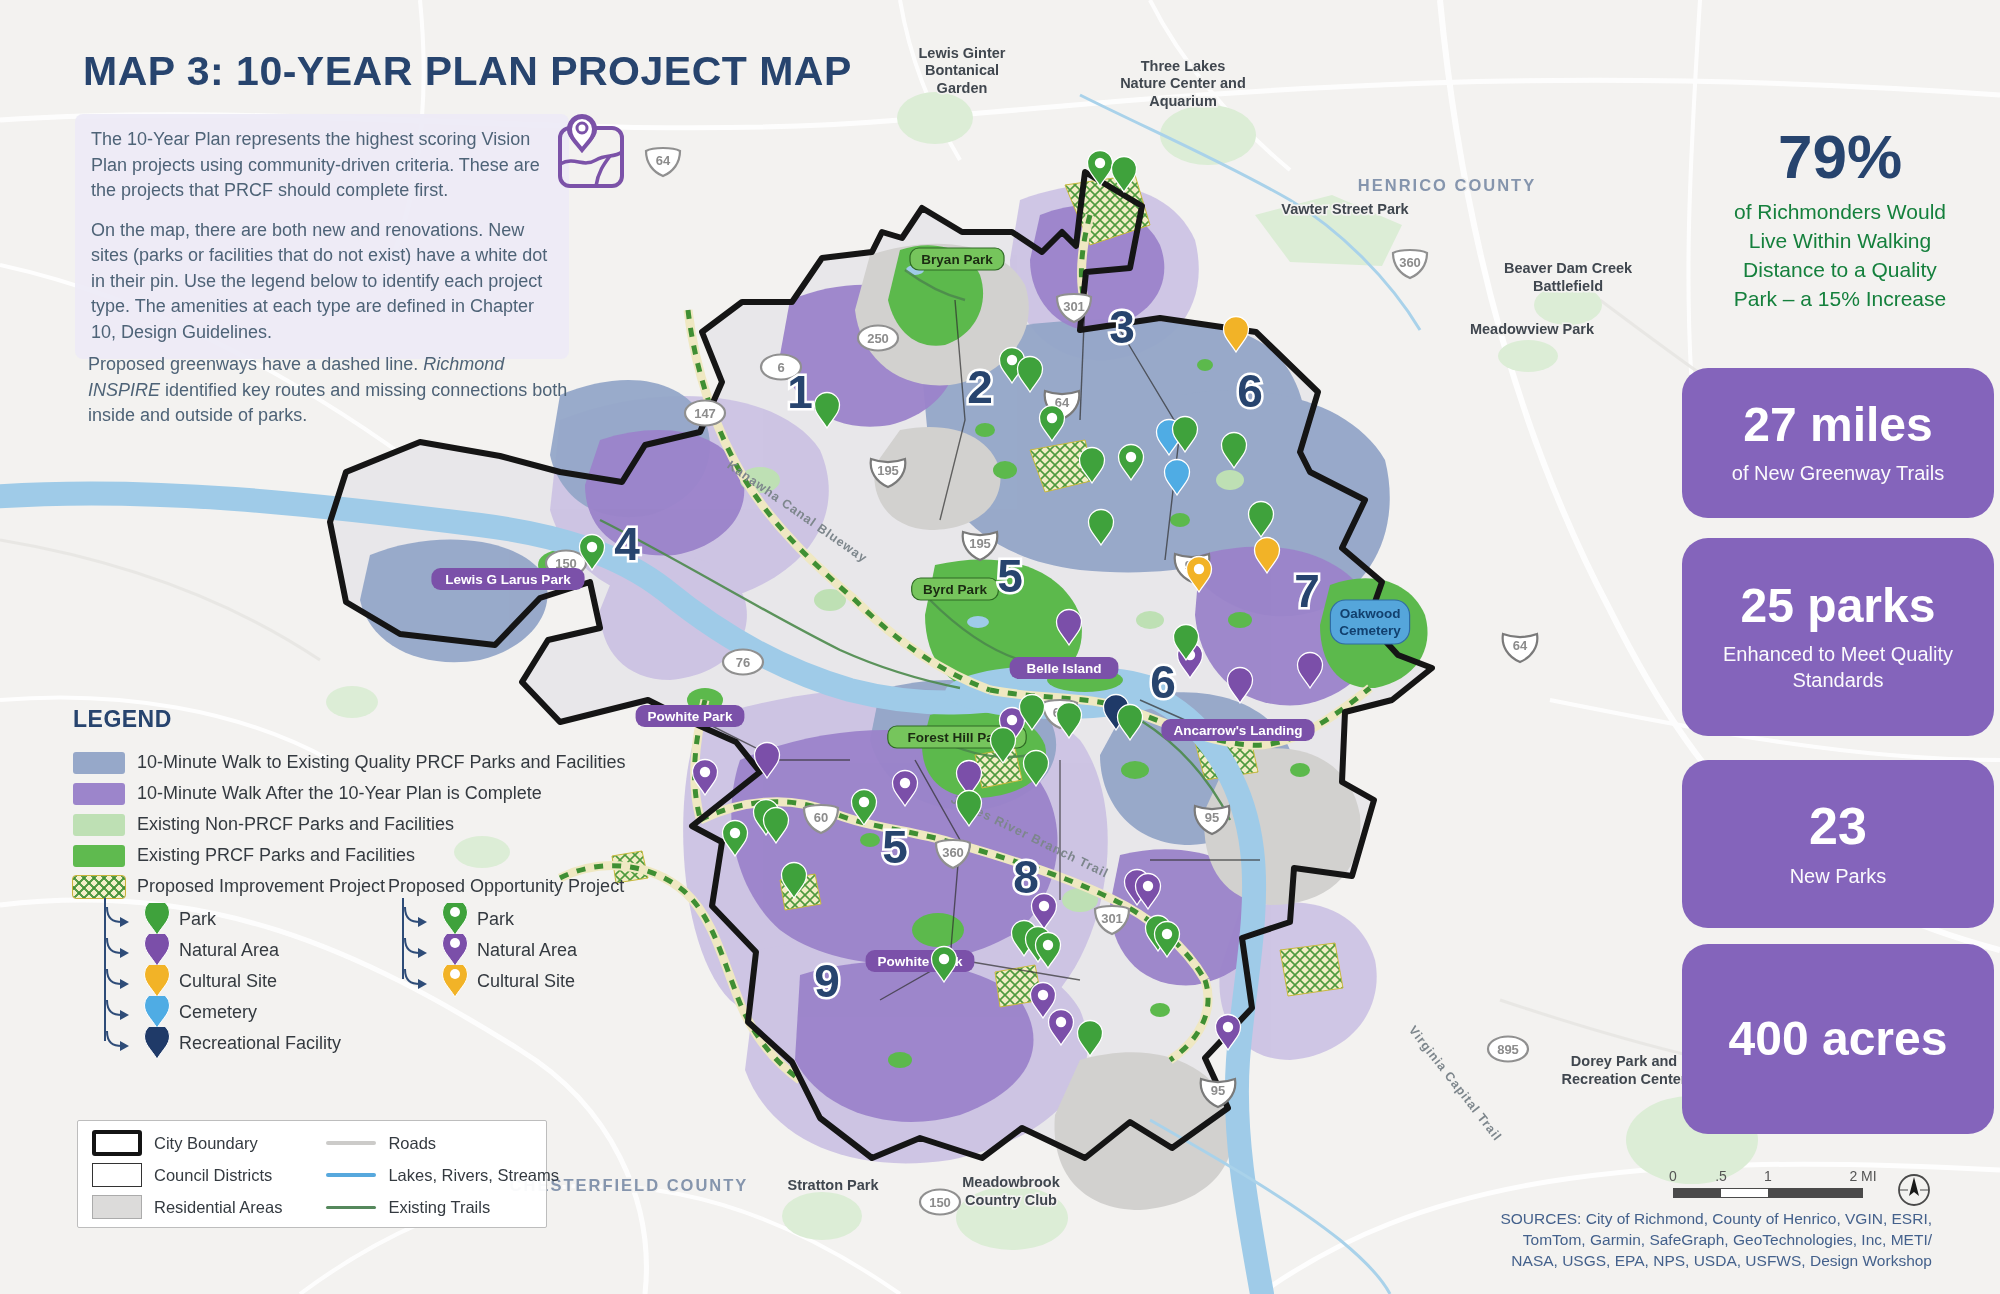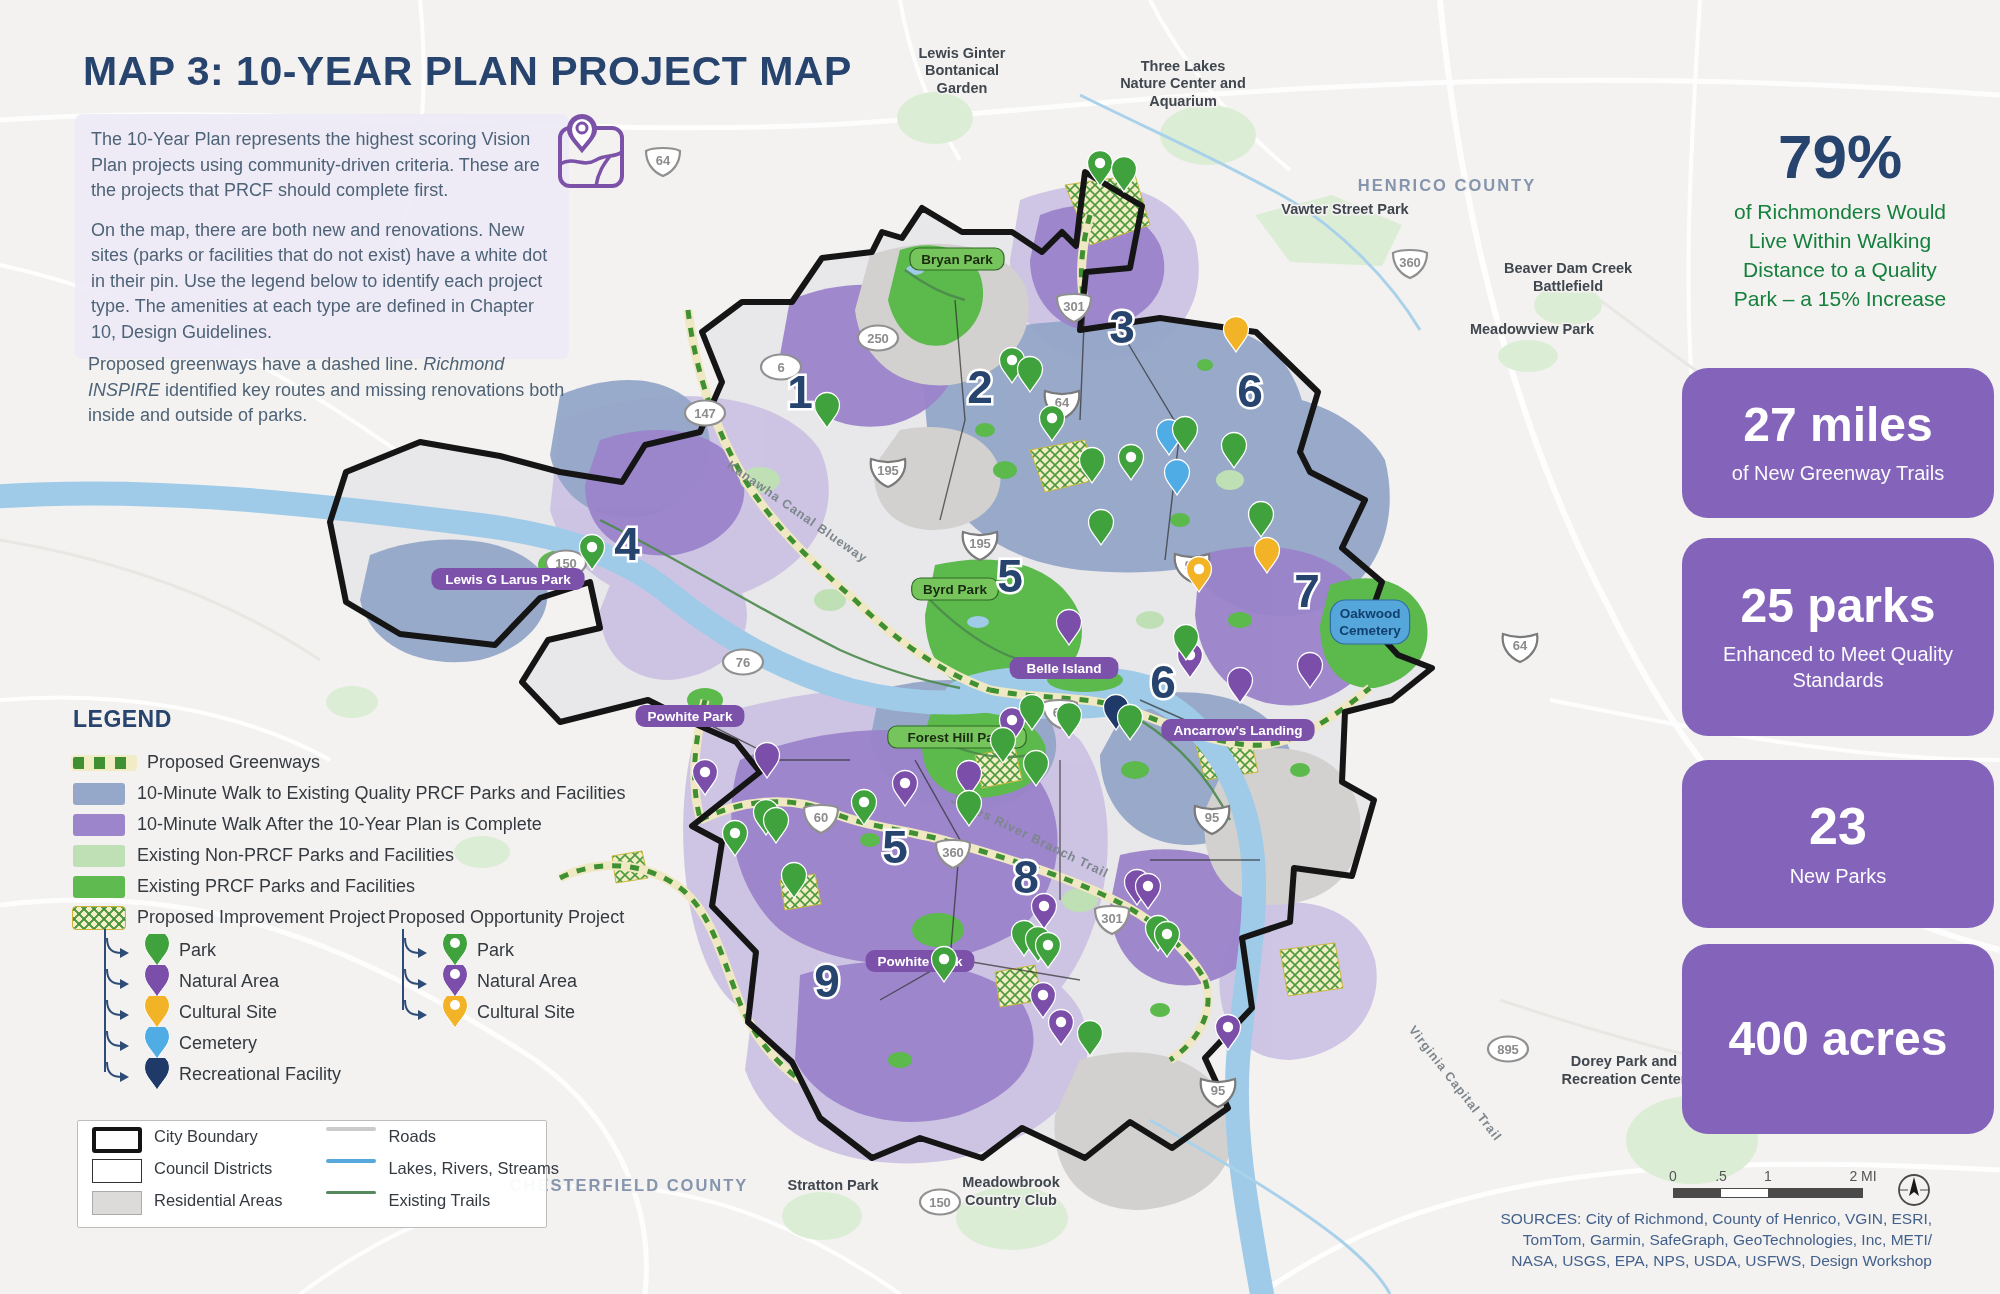--- a/index.html
+++ b/index.html
@@ -58,21 +58,21 @@
   .prow{display:flex;align-items:center;height:31px;gap:8px;}
   .prow svg.arrow{flex:none;}
   .prow svg.pin{flex:none;}
   .prow .lbl{font-size:18px;color:#343A40;}
 
   .base-legend{position:absolute;left:77px;top:1120px;width:470px;height:108px;
      background:rgba(255,255,255,.95);border:1px solid #BDBDBD;border-radius:2px;padding:6px 0 0 14px;}
   .base-legend .cols{display:flex;}
   .base-legend .col{display:flex;flex-direction:column;}
   .base-legend .col.c2{margin-left:44px;}
-  .brow{display:flex;gap:12px;height:32px;}
+  .brow{display:flex;align-items:center;gap:12px;height:32px;}
   .brow .lbl{font-size:16.5px;color:#343A40;white-space:nowrap;}
   .bs{flex:none;width:50px;}
   .bs.city-boundary{height:26px;border:4px solid #141414;background:#fff;border-radius:3px;}
   .bs.council-districts{height:24px;border:1.5px solid #333;background:#fff;}
   .bs.residential{height:24px;background:#DCDBDA;border:1.5px solid #ABABAB;}
   .bs.road-line{height:4px;background:#CCCBC9;border-radius:2px;}
   .bs.water-line{height:4px;background:#57A8DD;border-radius:2px;}
   .bs.trail-line{height:3px;background:#55885C;border-radius:2px;}
 
   .sources{position:absolute;right:68px;top:1208px;width:560px;text-align:right;
@@ -623,21 +623,21 @@
         </g>
       </g>
   </svg>
 
   <h1 class="page-title">MAP 3: 10-YEAR PLAN PROJECT MAP</h1>
 
   <div class="intro-box">
     <p> The 10-Year Plan represents the highest scoring Vision Plan projects using community-driven criteria. These are the projects that PRCF should complete first.</p>
     <p>On the map, there are both new and renovations. New sites (parks or facilities that do not exist) have a white dot in their pin. Use the legend below to identify each project type. The amenities at each type are defined in Chapter 10, Design Guidelines.</p>
   </div>
-  <div class="p3"><span>Proposed greenways have a dashed line. </span><span class="ital">Richmond INSPIRE</span><span> identified key routes and missing renovations both inside and outside of parks.</span></div>
+  <div class="p3"><span>Proposed greenways have a dashed line. </span><span class="ital">Richmond INSPIRE</span><span> identified key routes and missing connections both inside and outside of parks.</span></div>
 
   <svg class="map-icon" viewBox="0 0 78 80">
     <rect x="8" y="16" width="62" height="58" rx="10" fill="none" stroke="#7B52A8" stroke-width="4"></rect>
     <path d="M8,52 C24,44 30,56 44,48 C54,42 62,46 70,40" fill="none" stroke="#7B52A8" stroke-width="3.5"></path>
     <path d="M44,74 C46,60 52,52 58,44" fill="none" stroke="#7B52A8" stroke-width="3.5"></path>
     <path d="M30,4 a13,13 0 1 1 -0.01,0 M30,17 m0,13 l0,6" fill="none" stroke="#7B52A8" stroke-width="4"></path>
     <path d="M30,38 C24,30 18,26 18,17 A12,12 0 1 1 42,17 C42,26 36,30 30,38 Z" fill="#FFFFFF" stroke="#7B52A8" stroke-width="4"></path>
     <circle cx="30" cy="16" r="5" fill="none" stroke="#7B52A8" stroke-width="3"></circle>
   </svg>
 
@@ -659,24 +659,20 @@
         <div class="cap">New Parks</div>
       </div>
       <div class="stat-box" style="top: 944px; height: 190px;">
         <div class="val" style="font-size: 48px;">400 acres</div>
       </div>
     </div>
 
   <div class="legend">
     <h2>LEGEND</h2>
     <div id="legend-area-list">
-        <div class="lrow">
-          <div class="sw greenway-dash"></div>
-          <div class="lbl">Proposed Greenways</div>
-        </div>
         <div class="lrow">
           <div class="sw blue-gray"></div>
           <div class="lbl">10-Minute Walk to Existing Quality PRCF Parks and Facilities</div>
         </div>
         <div class="lrow">
           <div class="sw purple"></div>
           <div class="lbl">10-Minute Walk After the 10-Year Plan is Complete</div>
         </div>
         <div class="lrow">
           <div class="sw light-green"></div>

